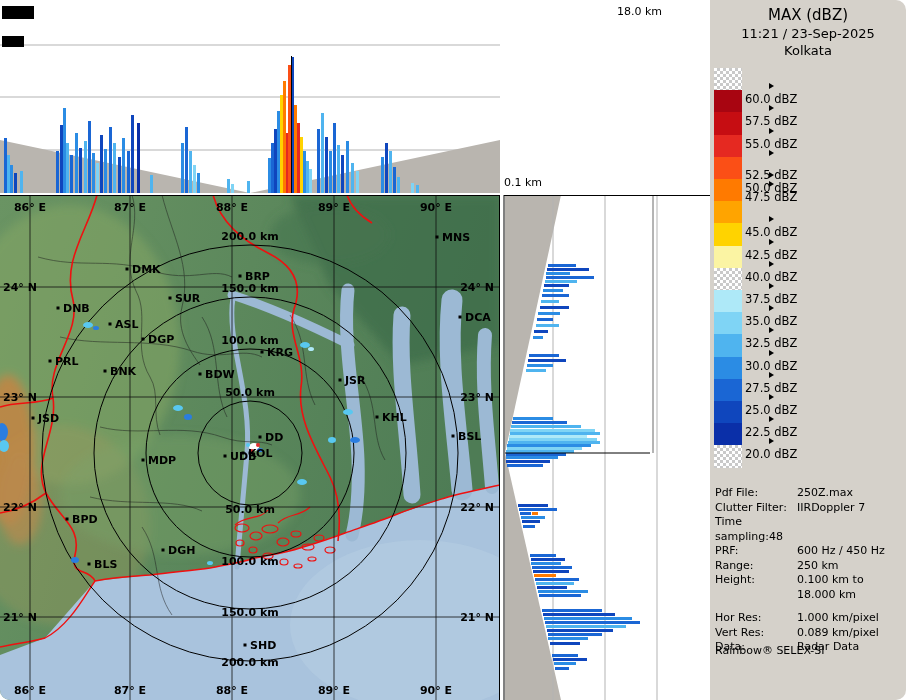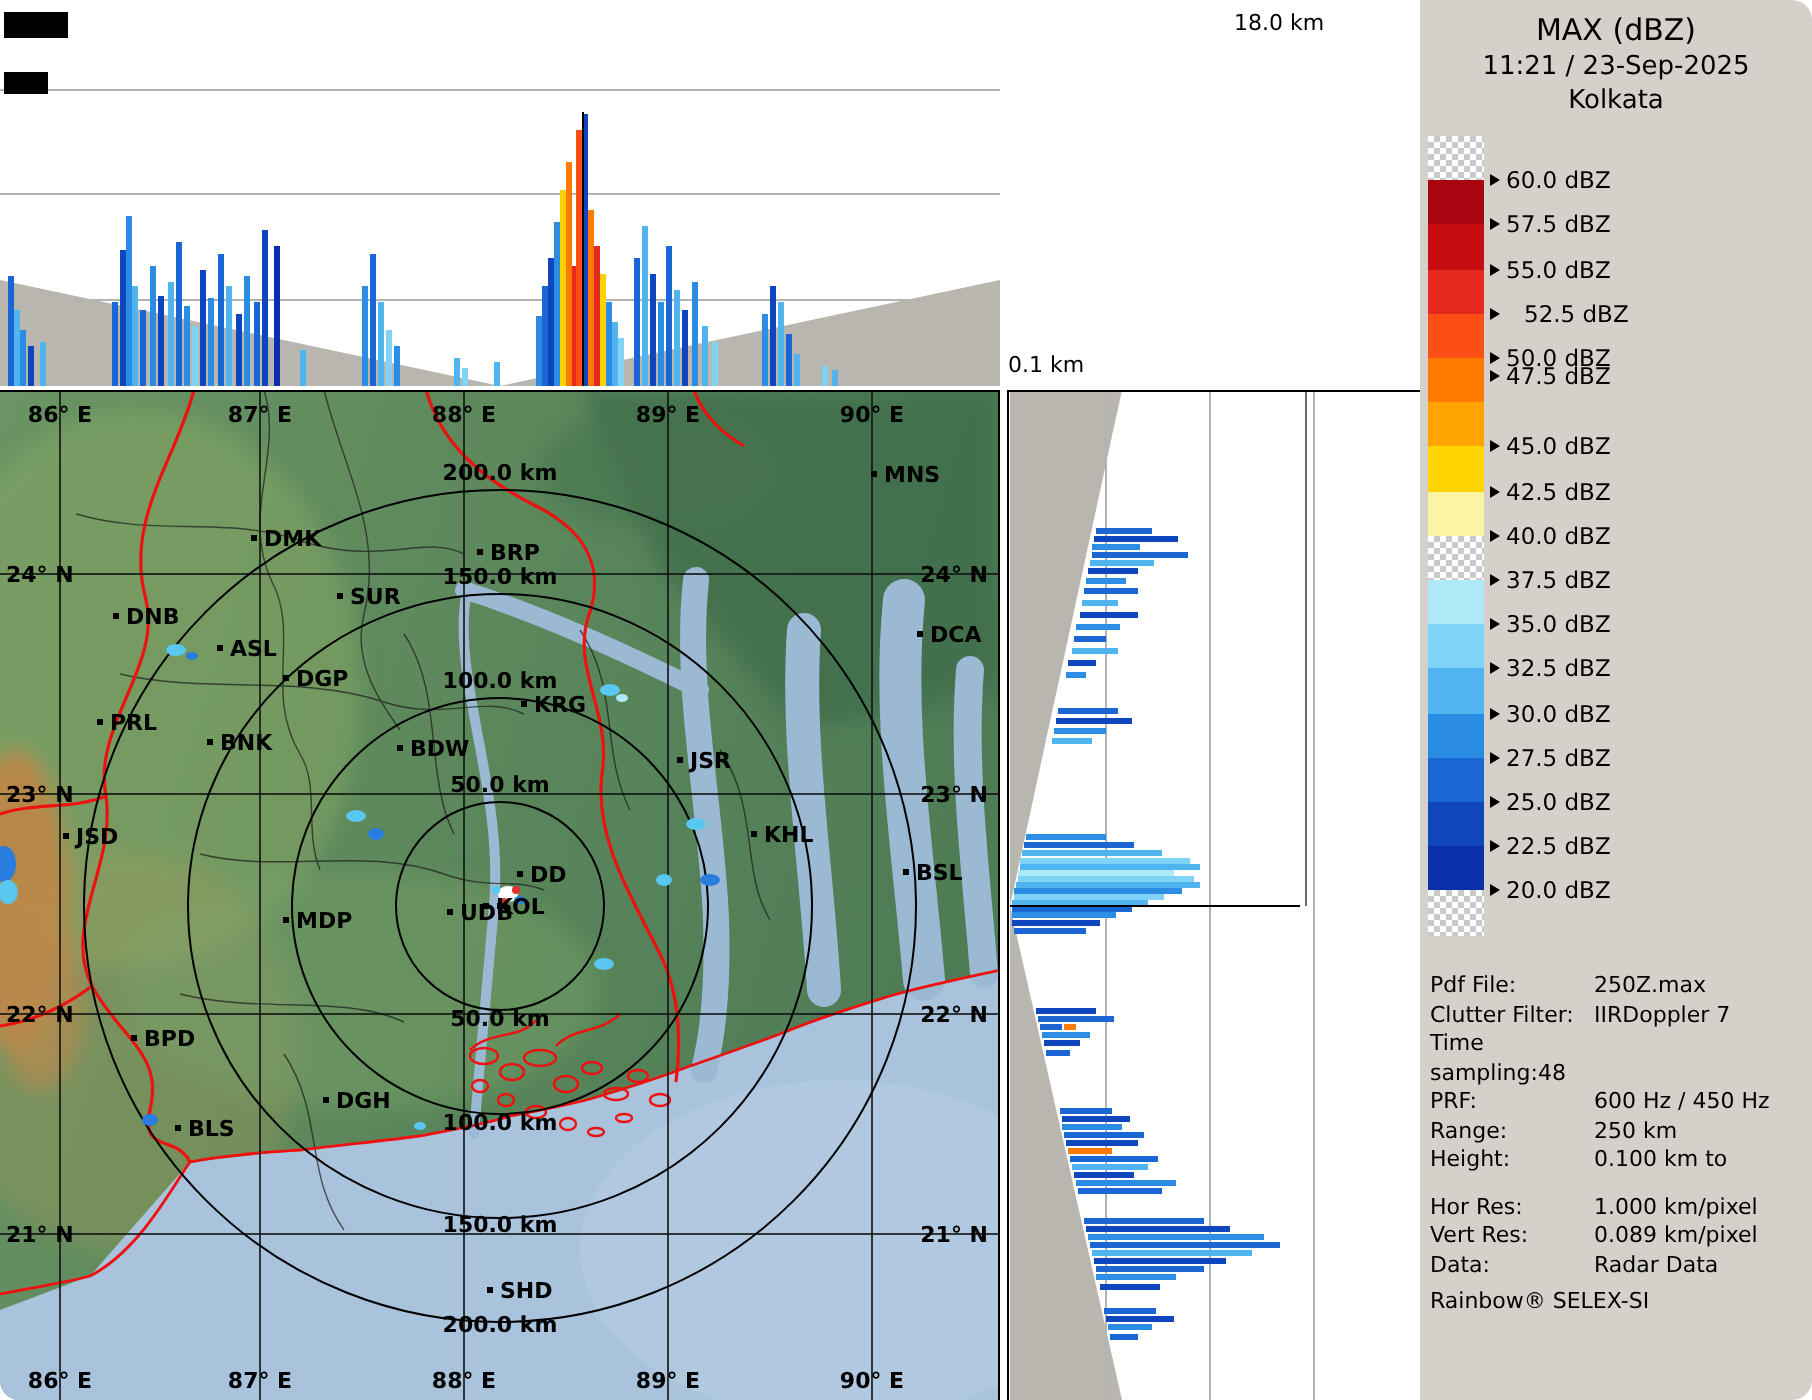--- a/index.html
+++ b/index.html
@@ -15,21 +15,21 @@
   #legend-title{position:absolute;left:0;right:0;top:6px;text-align:center;font-size:15px;}
   #legend-datetime{position:absolute;left:0;right:0;top:26px;text-align:center;font-size:13px;}
   #legend-station{position:absolute;left:0;right:0;top:43px;text-align:center;font-size:13px;}
   #scale{position:absolute;left:4px;top:0;right:0;bottom:0;}
   .scale-cell{position:absolute;left:0;width:28px;}
   .checker{background-color:#fff;
     background-image:linear-gradient(45deg,#c9c9c9 25%,transparent 25%,transparent 75%,#c9c9c9 75%),
                      linear-gradient(45deg,#c9c9c9 25%,transparent 25%,transparent 75%,#c9c9c9 75%);
     background-size:6px 6px;background-position:0 0,3px 3px;}
   .scale-label{position:absolute;left:31px;font-size:11.5px;white-space:nowrap;
-               display:flex;align-items:center;gap:3px;height:14px;}
+               display:flex;align-items:center;gap:3px;height:14px;flex-direction:column;}
   .arrow{width:0;height:0;border-left:5px solid #000;border-top:3px solid transparent;
          border-bottom:3px solid transparent;display:inline-block;}
   #legend-info{position:absolute;left:5px;top:486px;width:188px;}
   .info-row{display:flex;font-size:11px;line-height:14.5px;}
   .info-label{width:82px;flex:none;}
   #legend-brand{position:absolute;left:5px;top:644px;font-size:11px;}
   #map-svg text{font-family:"DejaVu Sans",sans-serif;font-size:11px;font-weight:700;fill:#000;}
 </style>
 </head>
 <body>
@@ -516,20 +516,24 @@
           <span class="info-value">600 Hz / 450 Hz</span>
         </div>
         <div class="info-row">
           <span class="info-label">Range:</span>
           <span class="info-value">250 km</span>
         </div>
         <div class="info-row">
           <span class="info-label">Height:</span>
           <span class="info-value">0.100 km to</span>
         </div>
+        <div class="info-row">
+          <span class="info-label"></span>
+          <span class="info-value">18.000 km</span>
+        </div>
         <div class="info-row" style="margin-top: 9px;">
           <span class="info-label">Hor Res:</span>
           <span class="info-value">1.000 km/pixel</span>
         </div>
         <div class="info-row">
           <span class="info-label">Vert Res:</span>
           <span class="info-value">0.089 km/pixel</span>
         </div>
         <div class="info-row">
           <span class="info-label">Data:</span>

